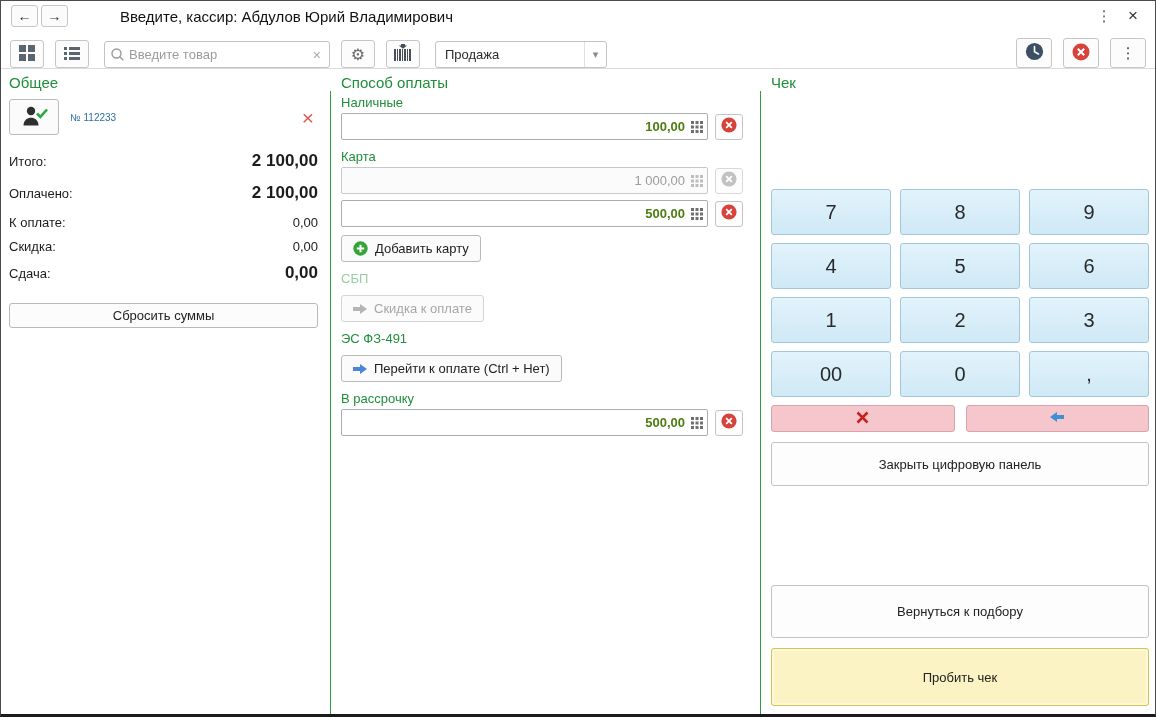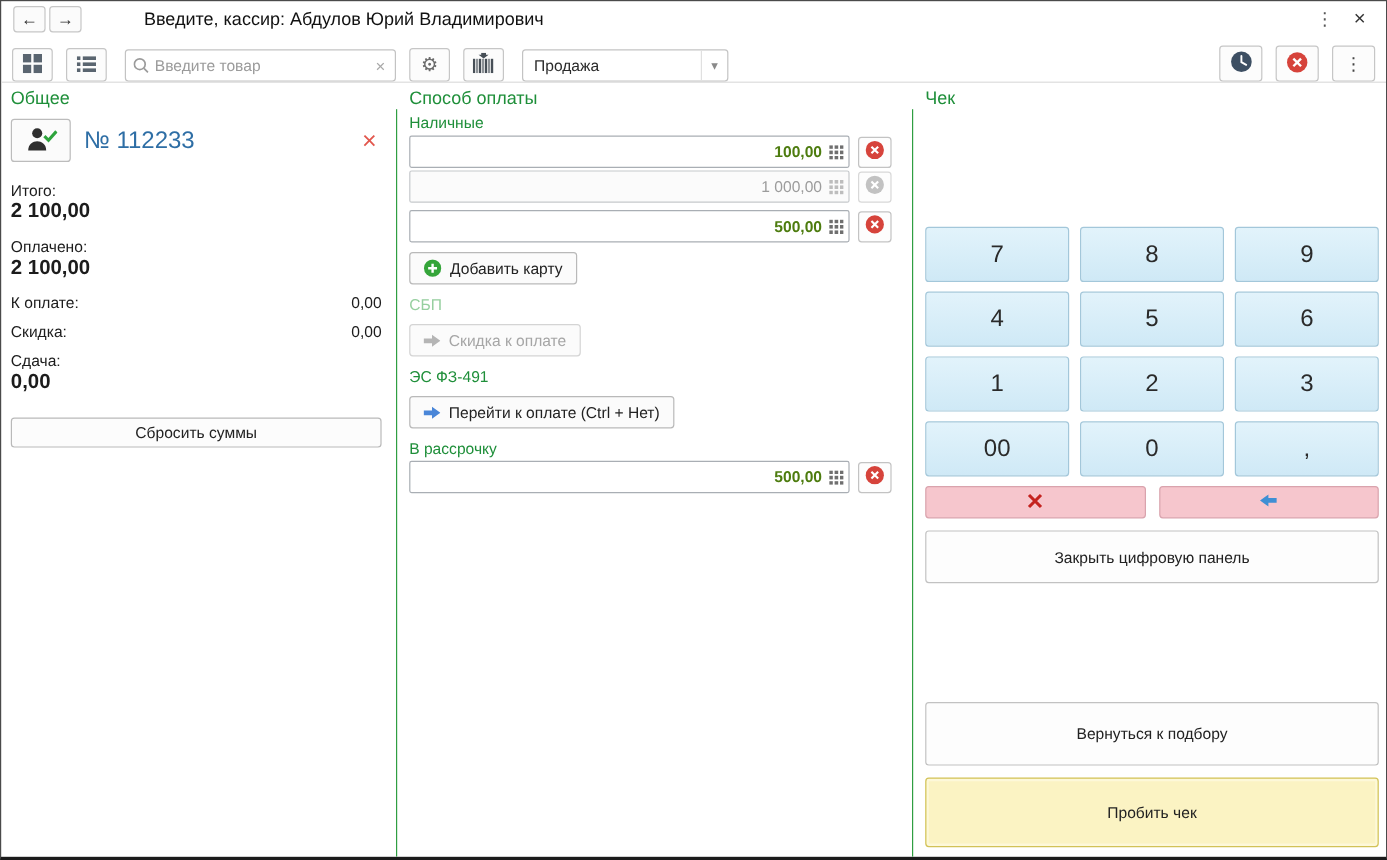--- a/index.html
+++ b/index.html
@@ -44,25 +44,25 @@
   .col-general { width:330px; padding:4px 13px 8px 8px; }
   .col-payment { width:430px; padding:4px 14px 8px 10px; }
   .col-receipt { flex:1; padding:4px 6px 8px 10px; display:flex; flex-direction:column; }
   .vsep { position:absolute; right:0; top:22px; bottom:0; width:1px; background:#2f9e41; }
   .col-h { color:#1f8f3a; font-size:15px; font-weight:400; margin:1px 0 4px; }
 
   
   .cust-row { display:flex; align-items:center; gap:11px; margin-top:8px; }
   .cust-btn { width:50px; height:36px; border:1px solid #bcbcbc; border-radius:3px; background:#fbfbfb;
               display:flex; align-items:center; justify-content:center; cursor:pointer; }
-  .receipt-no { color:#2e6ea5; font-size:20px; cursor:pointer; }
+  .receipt-no { color:#2e6ea5; font-size:10px; cursor:pointer; }
   .cust-clear { margin-left:auto; color:#e2574d; font-size:21px; line-height:1; cursor:pointer; padding:0 4px; }
   .totals { margin-top:16px; }
   .t-row { display:flex; align-items:baseline; justify-content:space-between; margin-bottom:9px; }
-  .t-row.big { margin-bottom:12px;flex-direction:column; }
+  .t-row.big { margin-bottom:12px; }
   .t-label { font-size:13px; color:#1c1c1c; }
   .t-val { font-size:13px; }
   .t-row.big .t-val { font-size:17px; font-weight:bold; }
   .reset-btn { width:100%; height:25px; border:1px solid #b9b9b9; border-radius:3px; background:#fcfcfc;
                font-family:inherit; font-size:13px; color:#222; cursor:pointer; margin-top:8px; }
 
   
   .pay-label { color:#1f8f3a; font-size:13px; margin:9px 0 3px; }
   .pay-label.first { margin-top:3px; }
   .pay-label.disabled { color:#96cf9f; }
@@ -270,20 +270,21 @@
         <div class="del-btn">
           <span>
             <svg width="16" height="16" viewBox="0 0 16 16">
                 <circle cx="8" cy="8" r="7.6" fill="#d6433b"></circle>
                 <path d="M5.2 5.2 l5.6 5.6 M10.8 5.2 l-5.6 5.6" stroke="#fff" stroke-width="1.8"></path>
               </svg>
           </span>
         </div>
       </div>
 
+      <div class="pay-label">Карта</div>
       <div class="pay-row">
         <div class="num-input disabled">
           <input type="text" disabled="" value="1 000,00" style="">
           <span class="calc">
             <svg width="12" height="12" viewBox="0 0 12 12">
                 <g fill="#bdbdbd">
                   <rect x="0" y="0" width="3" height="3"></rect>
                   <rect x="4.5" y="0" width="3" height="3"></rect>
                   <rect x="9" y="0" width="3" height="3"></rect>
                   <rect x="0" y="4.5" width="3" height="3"></rect>

